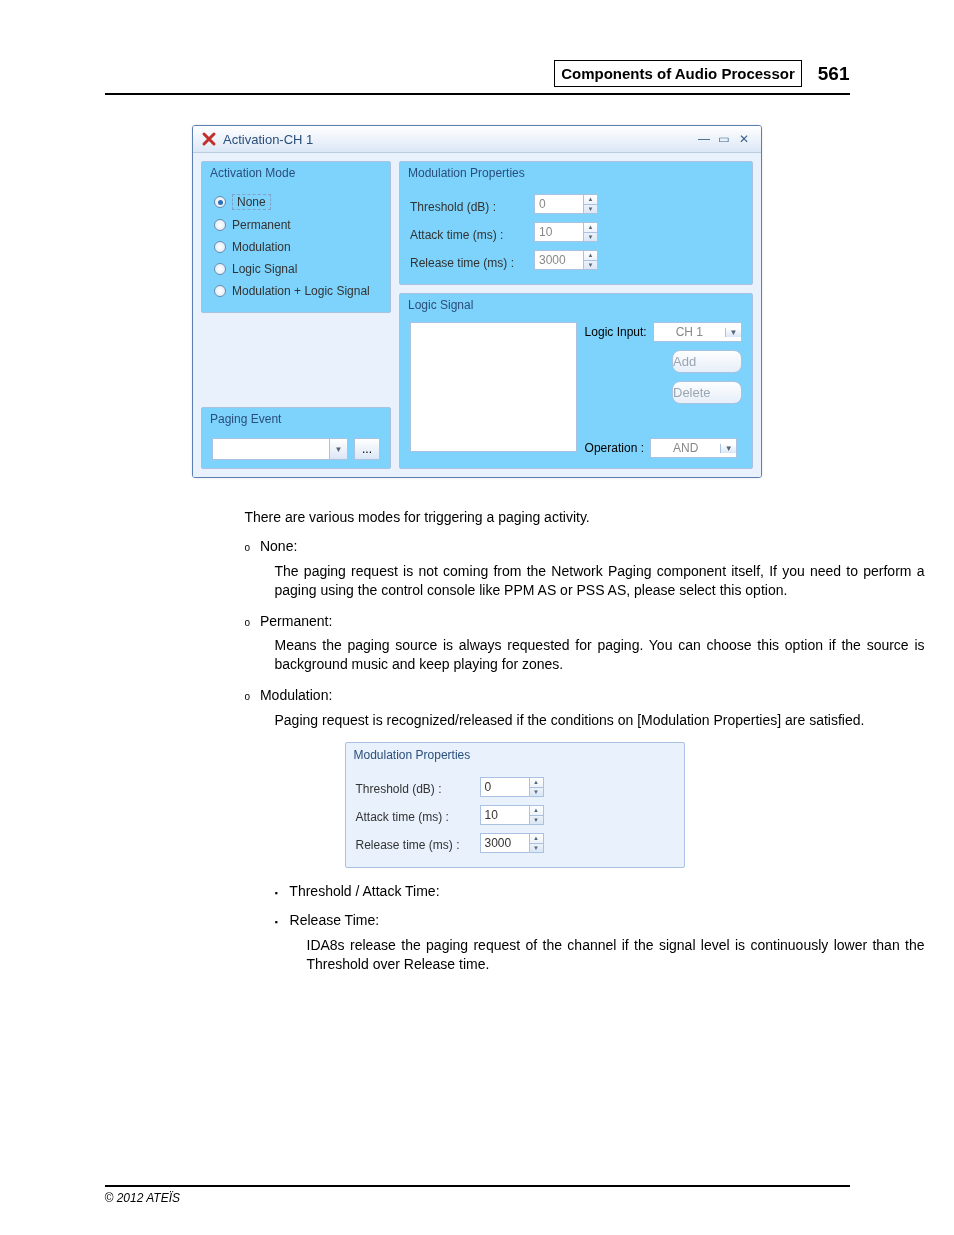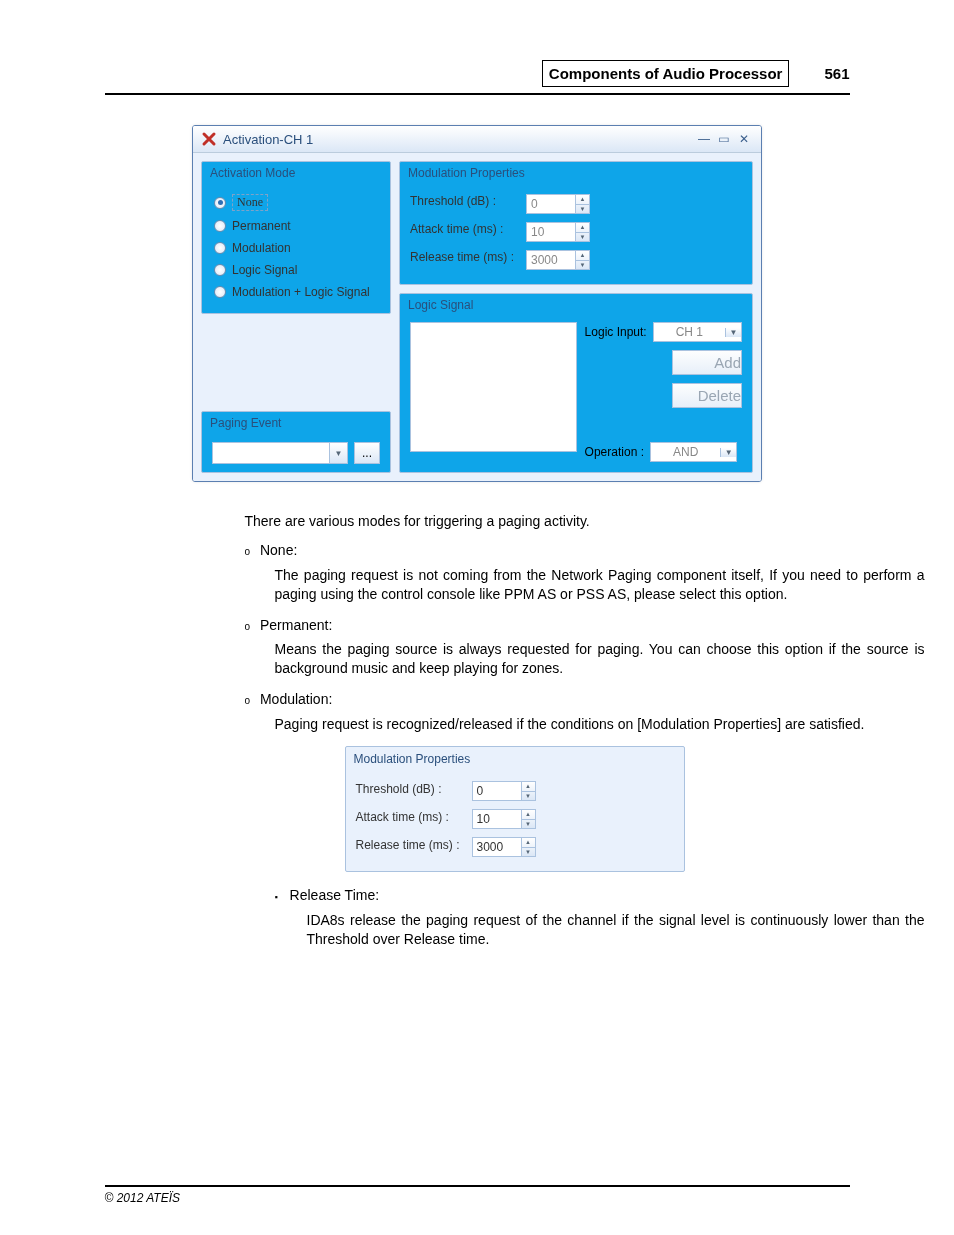--- a/index.html
+++ b/index.html
@@ -25,23 +25,22 @@
     align-items: center;
     gap: 16px;
   }
   .header-title {
     font-size: 15px;
     font-weight: bold;
     border: 1px solid #000;
     padding: 4px 6px;
   }
   .page-num {
-    font-size: 15px;
+    font-size: 19px;
     font-weight: bold;
-    margin-left: 19px;
   }
   
   .window {
     width: 570px;
     margin: 16px auto 30px auto;
     border: 1px solid #5b7fb1;
     border-radius: 3px;
     overflow: hidden;
     box-shadow: 0 0 3px rgba(0,0,0,0.1);
   }
@@ -78,21 +77,21 @@
     display: flex;
     gap: 8px;
     font-size: 12px;
     color: #000;
   }
   .col-left { flex: 0 0 190px; display: flex; flex-direction: column; gap: 8px; }
   .col-right { flex: 1; display: flex; flex-direction: column; gap: 8px; }
   .group {
     border: 1px solid #aac2df;
     border-radius: 2px;
-    background: #0ea5e9;
+    background: #7dd3fc;
   }
   .group-title {
     padding: 4px 8px;
     color: #2a4f7c;
     font-size: 12px;
   }
   .group-content { padding: 6px 10px 10px 10px; }
   .radio-row {
     display: flex;
     align-items: center;
@@ -109,26 +108,25 @@
     display: inline-flex; align-items:center; justify-content:center;
     flex: 0 0 12px;
   }
   .radio .dot {
     width: 5px; height: 5px; border-radius:50%;
     background: #2e6fb5;
   }
   .sel-label {
     border: 1px dashed #7fa2c8;
     padding: 0 4px;
-    font-family: Liberation Serif, serif;
   }
   .prop-row {
     display: flex;
-    align-items: flex-start;
-    gap: 6px;
+    align-items: flex-end;
+    gap: 14px;
     padding: 4px 0;
   }
   .prop-label { flex: 0 0 110px; color: #333; }
   .numbox {
     display: flex;
     align-items: stretch;
   }
   .numbox input {
     width: 50px;
     height: 20px;
@@ -170,23 +168,23 @@
     background: linear-gradient(#fff,#dbe7f6);
     display:flex; align-items:center; justify-content:center;
     font-size: 8px; color:#567; cursor:pointer;
   }
   .btn {
     border: 1px solid #aac2df;
     background: linear-gradient(#fdfefe,#e7eff9);
     color: #9aa6b3;
     padding: 3px 0;
     width: 70px;
-    text-align: right;
-    font-size: 15px;
-    border-radius: 0;
+    text-align: left;
+    font-size: 13px;
+    border-radius: 8px;
     cursor: pointer;
   }
   .logic-lower {
     display: flex;
     gap: 8px;
     padding: 6px 10px 10px 10px;
   }
   .logic-list {
     flex:1;
     border: 1px solid #aac2df;
@@ -423,20 +421,24 @@
             <input readonly="" style="color: rgb(51, 51, 51);" value="3000">
             <span class="spin">
                 <div>▲</div>
                 <div>▼</div>
               </span>
           </span>
         </div>
       </div>
     </div>
 
+    <div class="sq-item">
+      <span class="sq">▪</span>
+      <span>Threshold / Attack Time:</span>
+    </div>
 
     <div class="sq-item">
       <span class="sq">▪</span>
       <span>Release Time:</span>
     </div>
     <div class="indent2">IDA8s release the paging request of the channel if the signal level is continuously lower than the Threshold over Release time.</div>
   </div>
 
   <div class="footer">© 2012 ATEÏS</div>
 </div>

